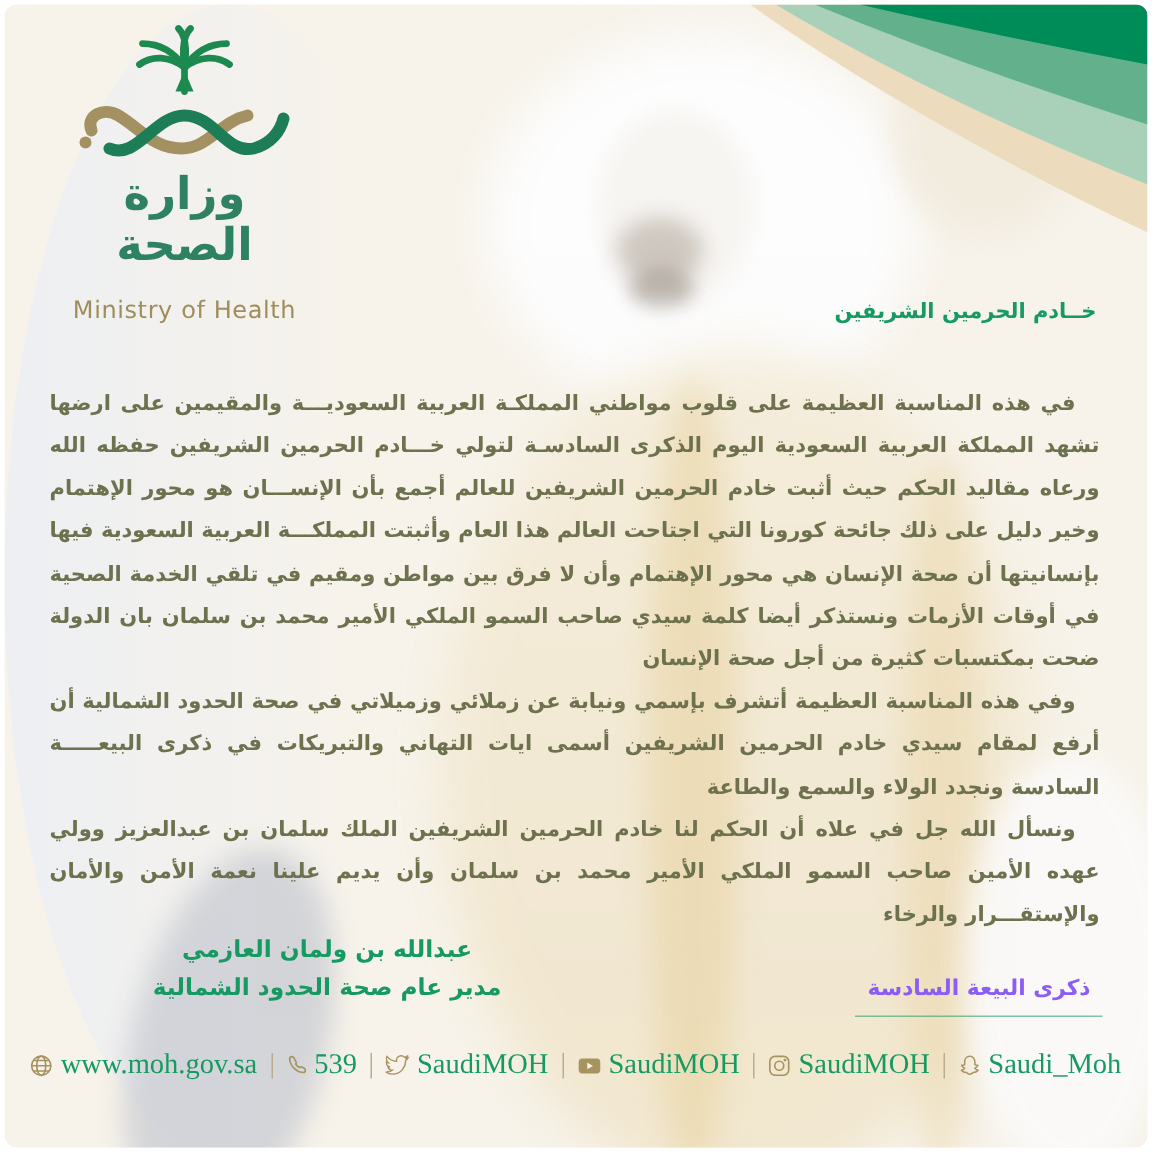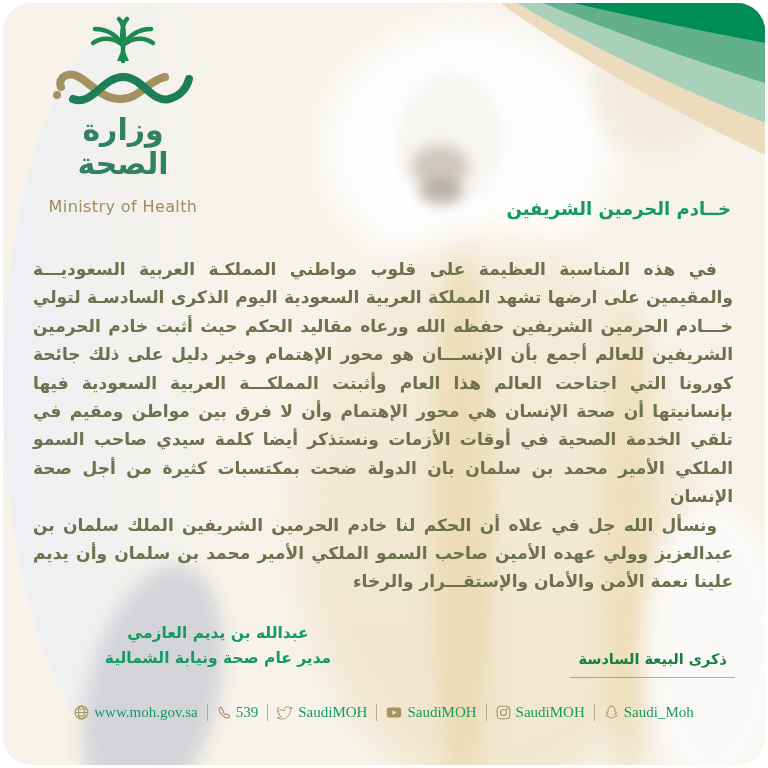--- a/index.html
+++ b/index.html
@@ -1,18 +1,18 @@
 <!DOCTYPE html>
 <html lang="ar"><head>
 <meta charset="utf-8">
 <style>
   html,body{margin:0;padding:0;background:#ffffff;}
   .canvas{position:relative;width:768px;height:768px;background:#ffffff;overflow:hidden;
           font-family:"DejaVu Sans",sans-serif;}
-  .sheet{position:absolute;inset:3px;border-radius:28px;overflow:hidden;background:#f7f3ea;}
+  .sheet{position:absolute;inset:3px;border-radius:8px;overflow:hidden;background:#f7f3ea;}
 
   
   .photo{position:absolute;inset:0;pointer-events:none;}
   .photo div{position:absolute;border-radius:50%;}
   .ph-left{left:0;top:0;width:300px;height:768px;border-radius:0;
            background:linear-gradient(90deg,#edeff3 0%,rgba(237,239,243,0) 80%);}
   .ph-shemagh{left:320px;top:20px;width:290px;height:250px;background:#fdfdfe;filter:blur(16px);opacity:.95;}
   .ph-head{left:395px;top:70px;width:105px;height:130px;background:#f7f5f2;filter:blur(6px);}
   .ph-face{left:408px;top:142px;width:58px;height:44px;background:#a69a8e;filter:blur(7px);opacity:.5;}
   .ph-beard{left:416px;top:176px;width:44px;height:26px;background:#8e8478;filter:blur(6px);opacity:.5;}
@@ -30,42 +30,42 @@
   .corner{position:absolute;top:0;right:0;width:270px;height:158px;}
 
   
   .logo{position:absolute;left:30px;top:12px;width:180px;text-align:center;}
   .logo svg{display:block;margin:0 auto;}
   .logo-ar{color:#2e8162;font-size:30px;font-weight:bold;line-height:34px;direction:rtl;}
   .logo-en{color:#9f8d5b;font-size:16px;letter-spacing:.4px;margin-top:16px;}
 
   
   .heading{position:absolute;right:34px;top:192px;text-align:right;direction:rtl;
-           color:#169a62;font-weight:bold;font-size:18px;line-height:27px;}
+           color:#169a62;font-weight:bold;font-size:14px;line-height:27px;}
 
   
   .body-text{position:absolute;left:30px;right:32px;top:252px;direction:rtl;
-             color:#6d714e;font-weight:bold;font-size:17px;line-height:28.4px;
+             color:#6d714e;font-weight:bold;font-size:14px;line-height:28.4px;
              text-align:justify;}
   .body-text p{margin:0;text-indent:16px;}
 
   
   .signature{position:absolute;left:55px;top:618px;width:320px;text-align:center;direction:rtl;
              color:#169a62;font-weight:bold;font-size:15.5px;line-height:25px;}
 
   
   .occasion{position:absolute;right:30px;top:648px;direction:rtl;text-align:center;
-            color:#15803d;font-weight:bold;font-size:14.5px;
+            color:#8b5cf6;font-weight:bold;font-size:14.5px;
             padding:0 8px 10px 8px;border-bottom:1px solid rgba(22,154,98,.55);}
 
   
   .footer{position:absolute;left:0;right:0;bottom:44px;display:flex;justify-content:center;
           align-items:center;gap:9px;}
   .f-item{display:flex;align-items:center;gap:5px;color:#169a62;
-          font-family:"Liberation Serif","DejaVu Serif",serif;font-size:15px;}
+          font-family:"Liberation Serif","DejaVu Serif",serif;font-size:19px;}
   .f-item svg{display:block;}
   .f-div{width:1px;height:17px;background:#b9ad8e;}
 </style>
 </head>
 <body>
 
 <div class="canvas">
   <div class="sheet">
 
     <div class="photo">
@@ -113,26 +113,27 @@
       <div class="logo-ar">وزارة الصحة</div>
       <div class="logo-en">Ministry of Health</div>
     </div>
 
     <div class="heading">
       <div>خــادم الحرمين الشريفين</div>
     </div>
 
     <div class="body-text">
       <p>في هذه المناسبة العظيمة على قلوب مواطني المملكـة العربية السعوديـــة والمقيمين على ارضها تشهد المملكة العربية السعودية اليوم الذكرى السادسـة لتولي خـــادم الحرمين الشريفين حفظه الله ورعاه مقاليد الحكم حيث أثبت خادم الحرمين الشريفين للعالم أجمع بأن الإنســـان هو محور الإهتمام وخير دليل على ذلك جائحة كورونا التي اجتاحت العالم هذا العام وأثبتت المملكـــة العربية السعودية فيها بإنسانيتها أن صحة الإنسان هي محور الإهتمام وأن لا فرق بين مواطن ومقيم في تلقي الخدمة الصحية في أوقات الأزمات ونستذكر أيضا كلمة سيدي صاحب السمو الملكي الأمير محمد بن سلمان بان الدولة ضحت بمكتسبات كثيرة من أجل صحة الإنسان</p>
+      <p>وفي هذه المناسبة العظيمة أتشرف بإسمي ونيابة عن زملائي وزميلاتي في صحة الحدود الشمالية أن أرفع لمقام سيدي خادم الحرمين الشريفين أسمى ايات التهاني والتبريكات في ذكرى البيعـــــة السادسة ونجدد الولاء والسمع والطاعة</p>
       <p>ونسأل الله جل في علاه أن الحكم لنا خادم الحرمين الشريفين الملك سلمان بن عبدالعزيز وولي عهده الأمين صاحب السمو الملكي الأمير محمد بن سلمان وأن يديم علينا نعمة الأمن والأمان والإستقـــرار والرخاء</p>
     </div>
 
     <div class="signature">
-      <div>عبدالله بن يديم العازمي</div>
-      <div>مدير عام صحة ونيابة الشمالية</div>
+      <div>عبدالله بن ولمان العازمي</div>
+      <div>مدير عام صحة الحدود الشمالية</div>
     </div>
 
     <div class="occasion">ذكرى البيعة السادسة</div>
 
     <div class="footer">
 
       <span class="f-item">
         <svg width="15" height="15" viewBox="0 0 15 15">
           <g fill="none" stroke="#a6935f" stroke-width="1.1">
             <circle cx="7.5" cy="7.5" r="6.4"></circle>

